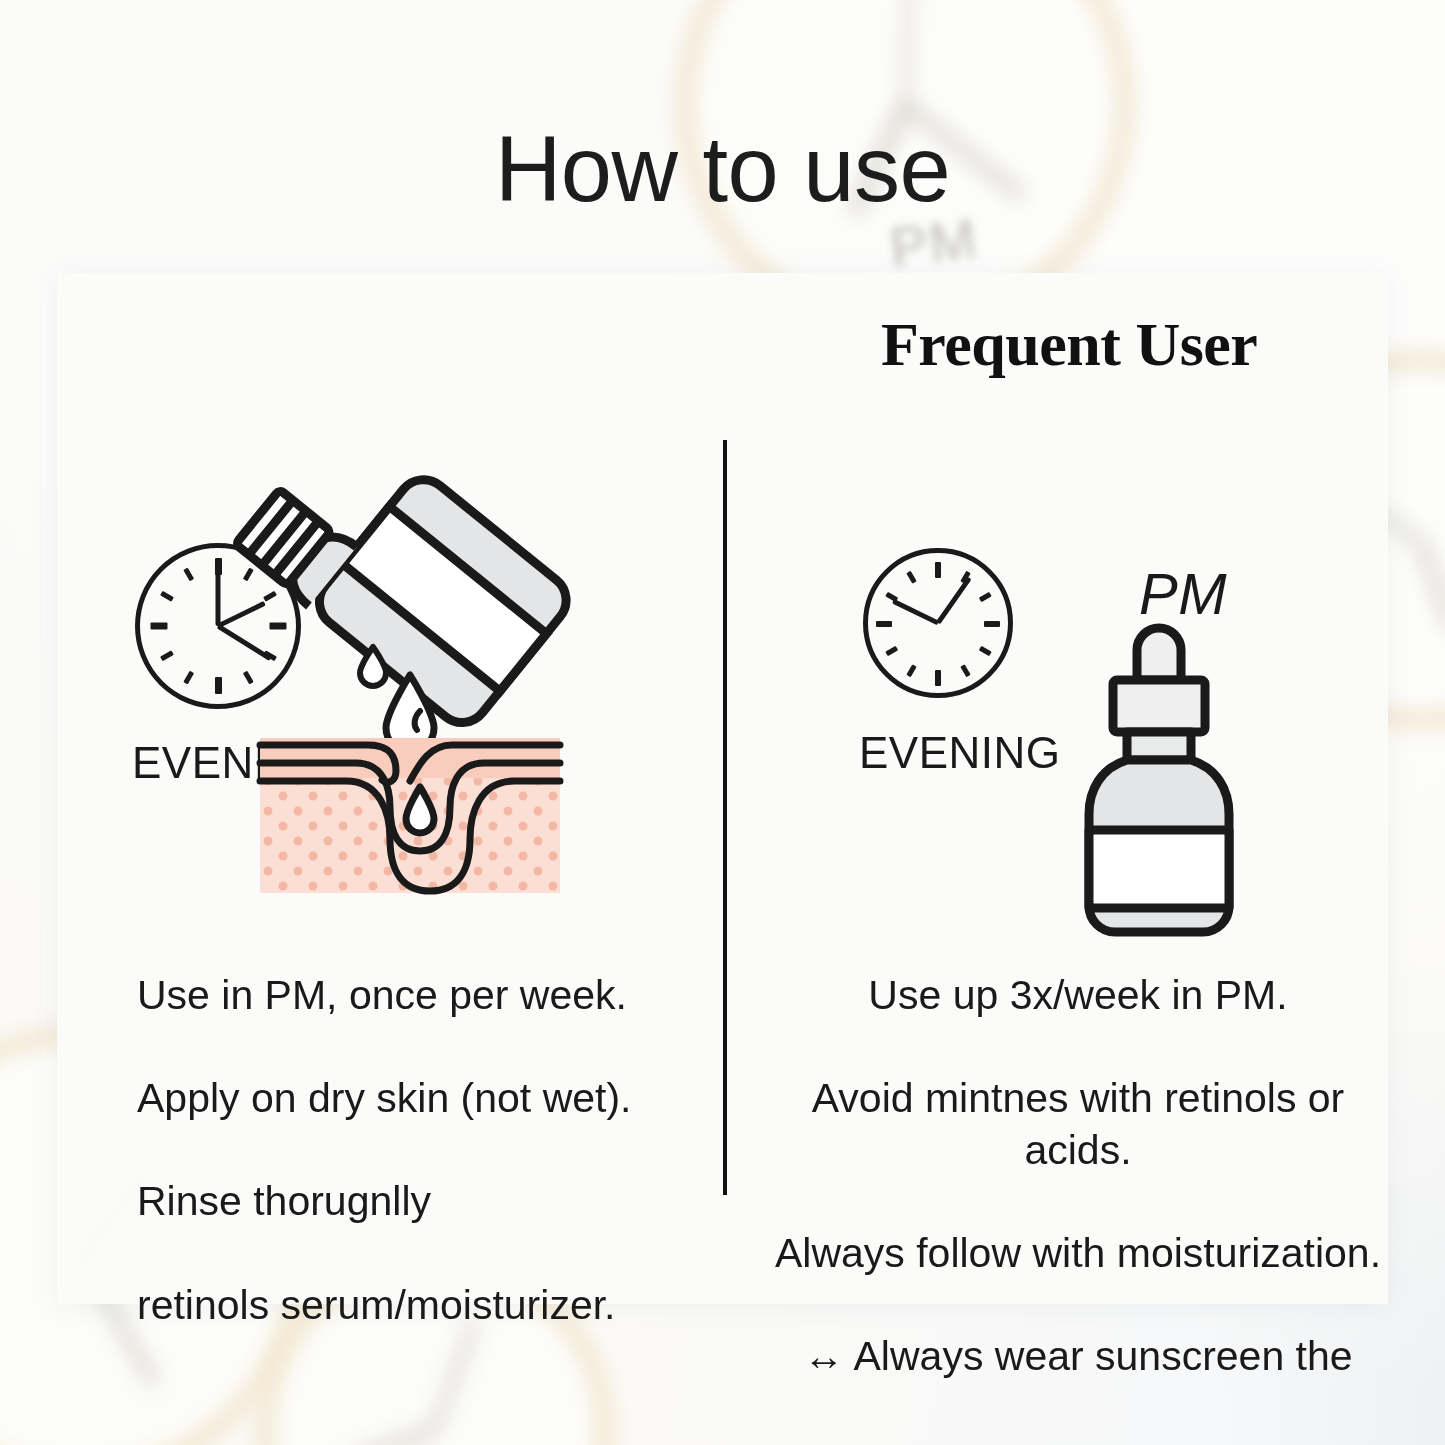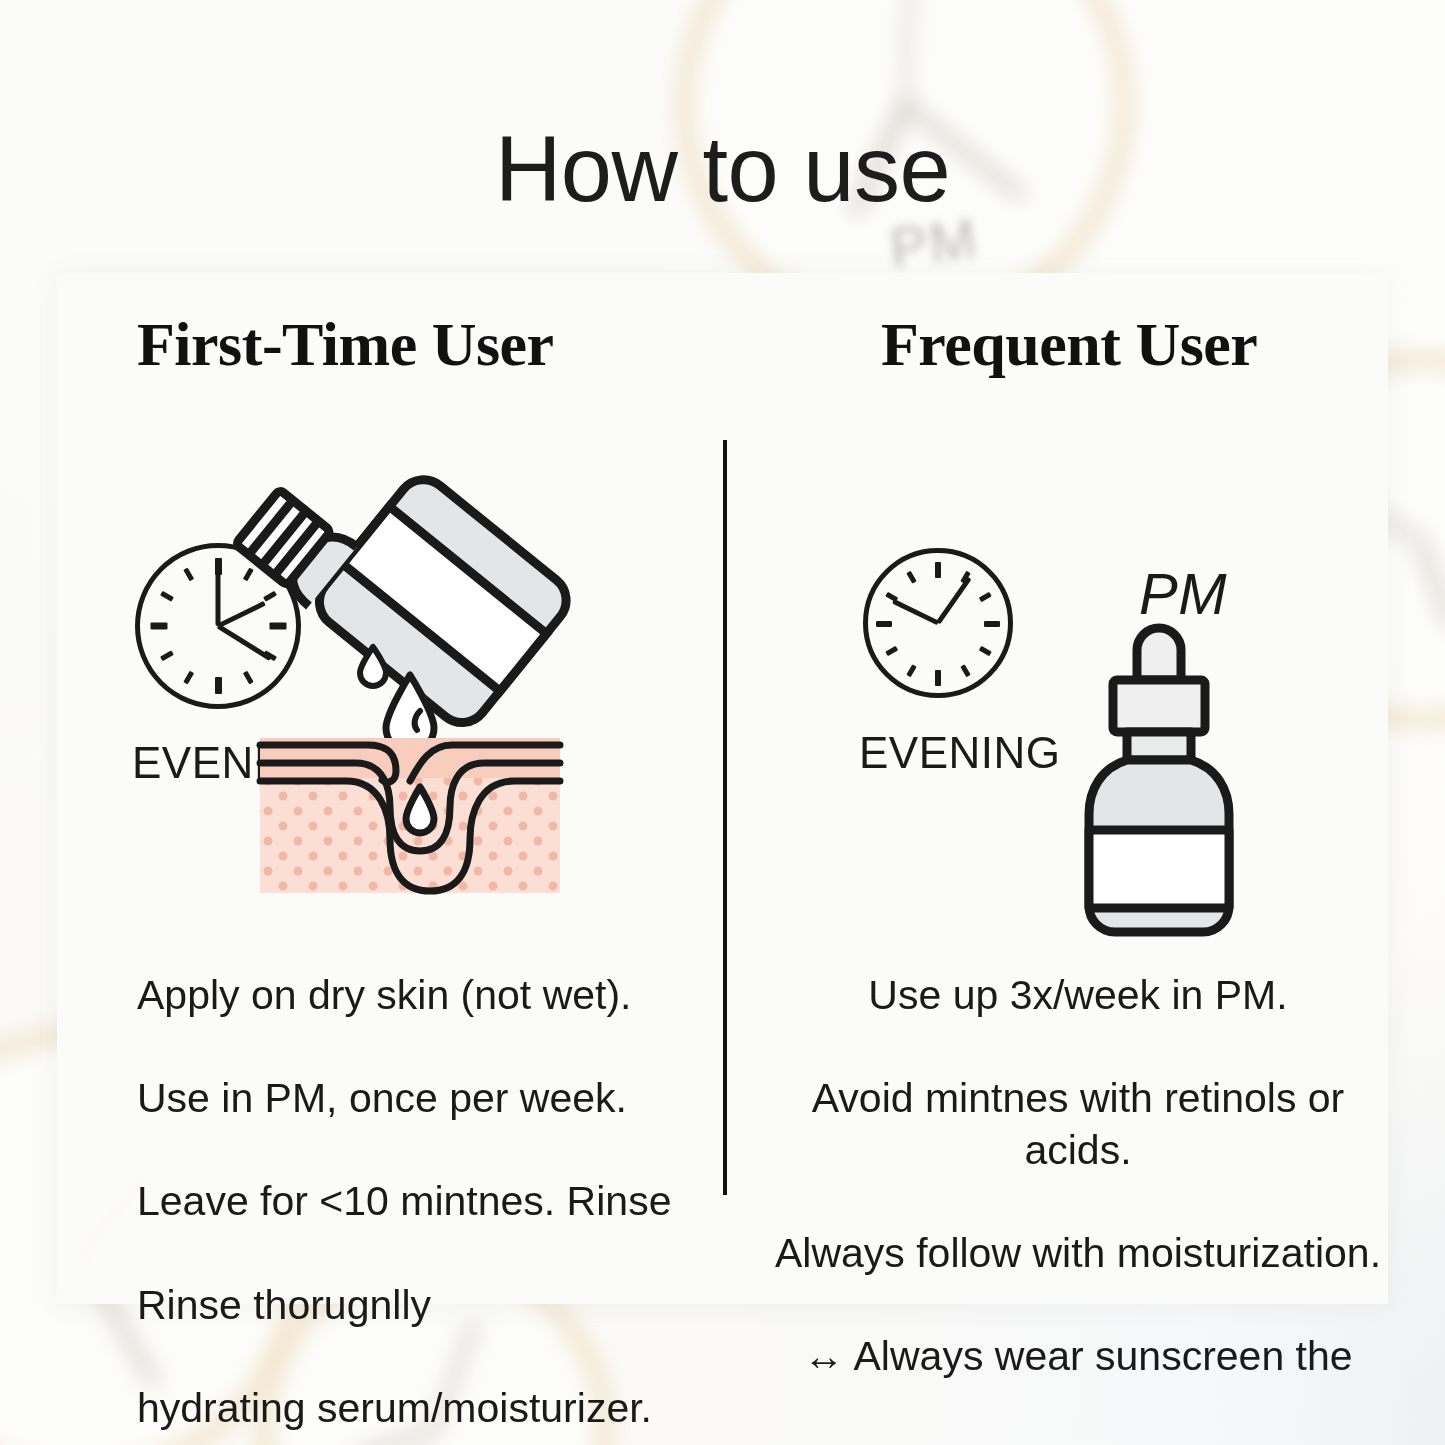--- a/index.html
+++ b/index.html
@@ -223,21 +223,20 @@
   </div>
 
   <div id="page-title">How to use</div>
 
   <div id="card">
 
     <div id="col-divider"></div>
 
     <div class="column" id="col-left">
 
-      <div class="col-heading" id="heading-left">First-Time User</div>
 
       <div class="icon-row" id="icons-left">
 
         <div class="clock-wrap" style="left:0px; top:115px;">
           <div class="clock-face" style="width:166px;height:166px;">
 
             <div class="tick" style="width:7px;height:17px;margin-left:-3.5px;margin-top:10px;transform-origin:50% 68px;transform:rotate(0deg);"></div>
             <div class="tick" style="width:5px;height:13px;margin-left:-2.5px;margin-top:12px;transform-origin:50% 66px;transform:rotate(30deg);"></div>
             <div class="tick" style="width:5px;height:13px;margin-left:-2.5px;margin-top:12px;transform-origin:50% 66px;transform:rotate(60deg);"></div>
             <div class="tick" style="width:7px;height:17px;margin-left:-3.5px;margin-top:10px;transform-origin:50% 68px;transform:rotate(90deg);"></div>
@@ -312,25 +311,24 @@
               <path d="M0 98 H86 c34 0 44 32 44 58 c0 34 14 52 40 52 c26 0 40 -18 40 -52 c0 -26 10 -58 44 -58 h46"></path>
             </g>
 
             <path d="M160 104 C160 104 146 126 146 136 a14 14 0 0 0 28 0 C174 126 160 104 160 104 z" fill="#ffffff" stroke="#1a1a1a" stroke-width="7" stroke-linejoin="round"></path>
           </svg>
         </div>
 
       </div>
 
       <div class="body-copy" id="copy-left">
+        <span class="line">Use in PM, once per week.</span>
         <span class="line">Apply on dry skin (not wet).</span>
-        <span class="line">Use in PM, once per week.</span>
-        <span class="line">Leave for &lt;10 mintnes. Rinse</span>
         <span class="line">Rinse thorugnlly</span>
-        <span class="line">hydrating serum/moisturizer.</span>
+        <span class="line">retinols serum/moisturizer.</span>
         
       </div>
     </div>
 
     <div class="column" id="col-right">
 
       <div class="col-heading" id="heading-right">Frequent User</div>
 
       <div class="icon-row" id="icons-right">
 

